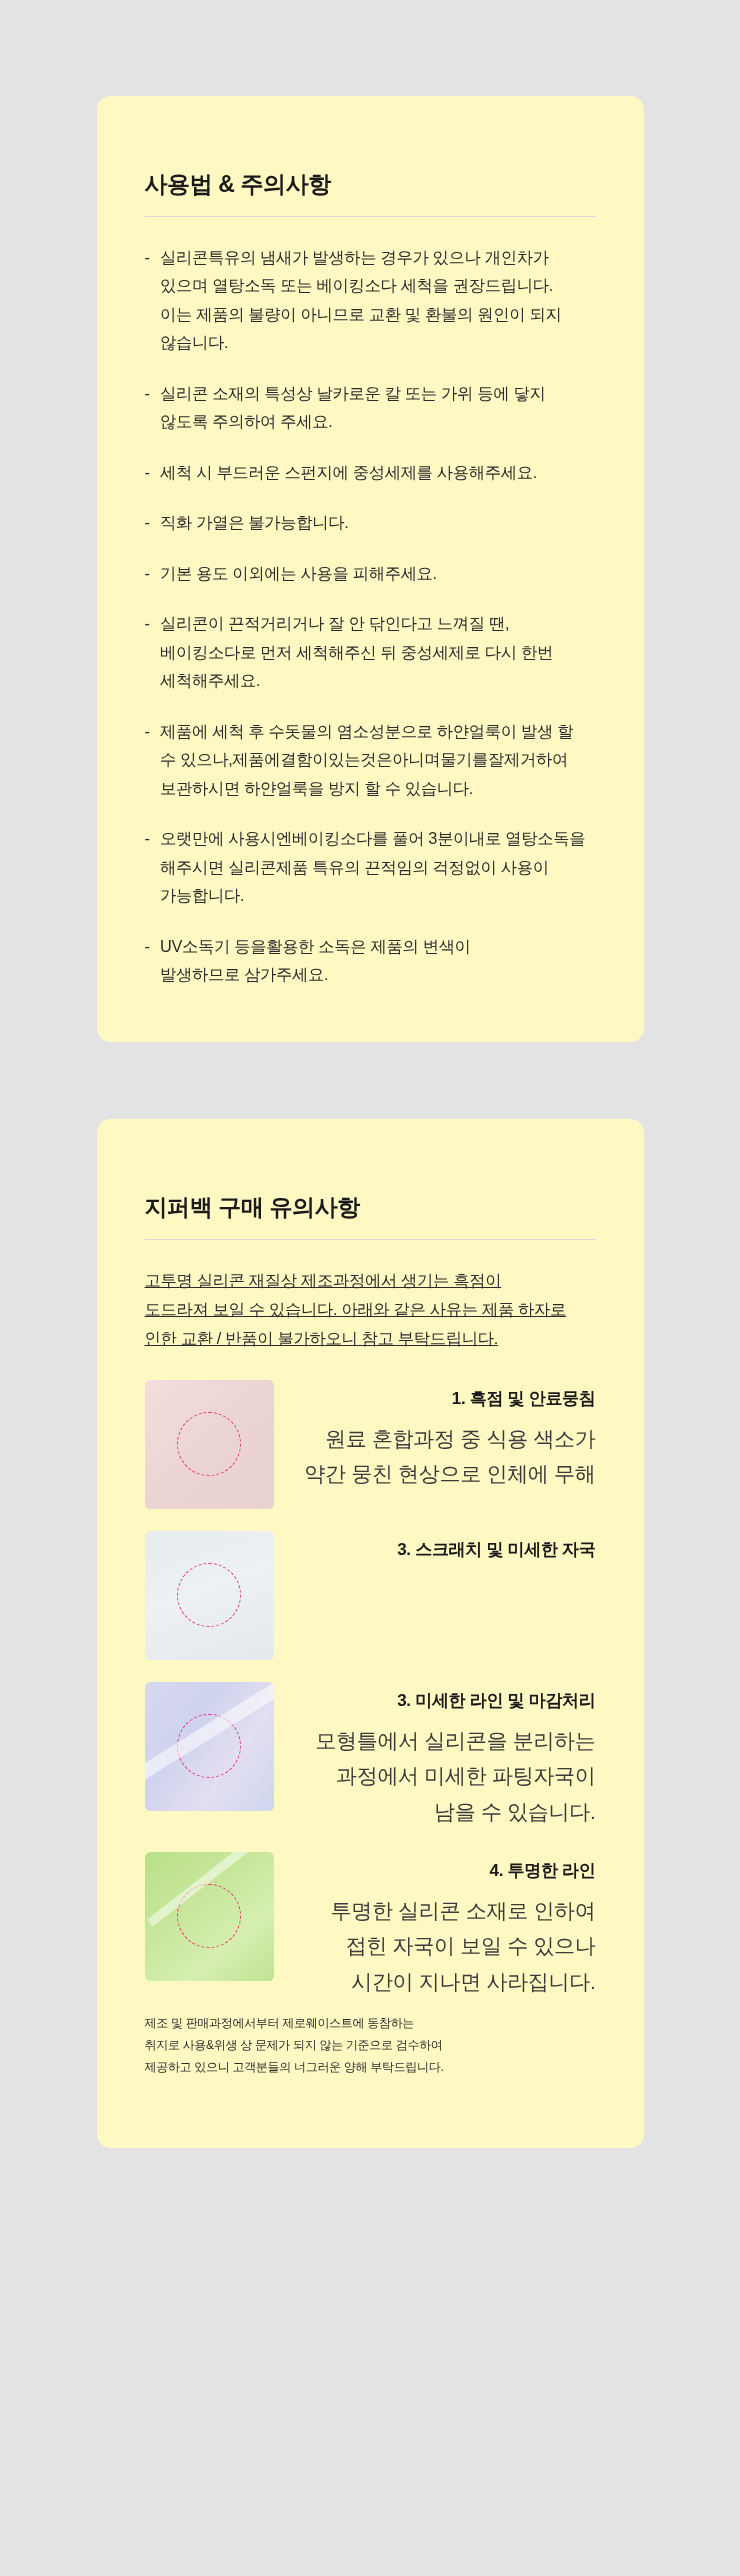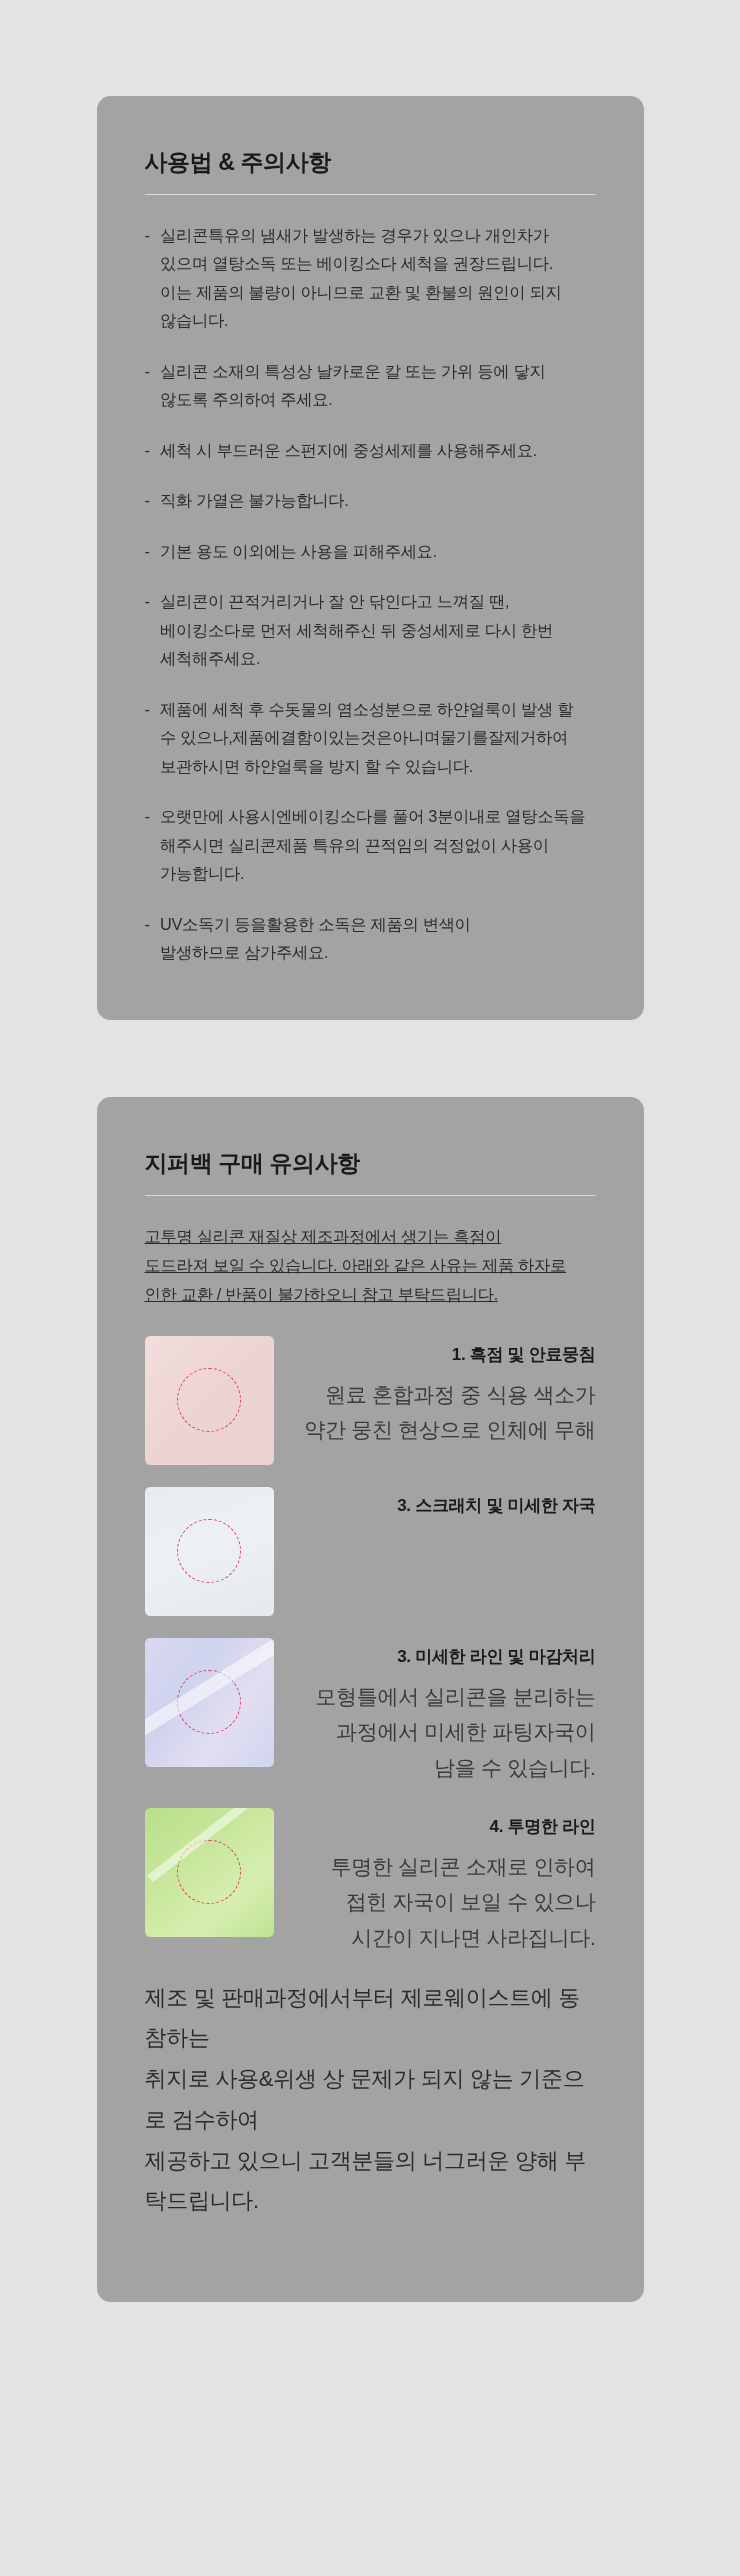--- a/index.html
+++ b/index.html
@@ -15,25 +15,25 @@
     position: relative;
   }
   .page {
     width: 740px;
     min-height: 2576px;
     background: #e3e3e3;
     padding: 0;
     margin: 0;
   }
   .card {
-    background: #a3a3a3;
+    background: #fef9c3;
     border-radius: 13.7px;
     margin: 0 auto;
     width: 547px;
-    padding: 50px 48px 53px 48px;
+    padding: 72px 48px 53px 48px;
   }
   .card--usage {
     margin-top: 96px;
   }
   .card--zipper {
     margin-top: 77px;
     padding-bottom: 58px;
   }
   .card-title {
     font-size: 23px;
@@ -150,21 +150,21 @@
   }
   .defect-desc {
     font-size: 21px;
     line-height: 1.7;
     color: #3a3a3a;
     letter-spacing: -0.3px;
     white-space: pre-line;
     margin: 0;
   }
   .zipper-footer {
-    font-size: 22px;
+    font-size: 12px;
     line-height: 1.85;
     color: #2b2b2b;
     letter-spacing: -0.3px;
     white-space: pre-line;
   }
 </style>
 </head>
 <body>
 
 <div class="page">

